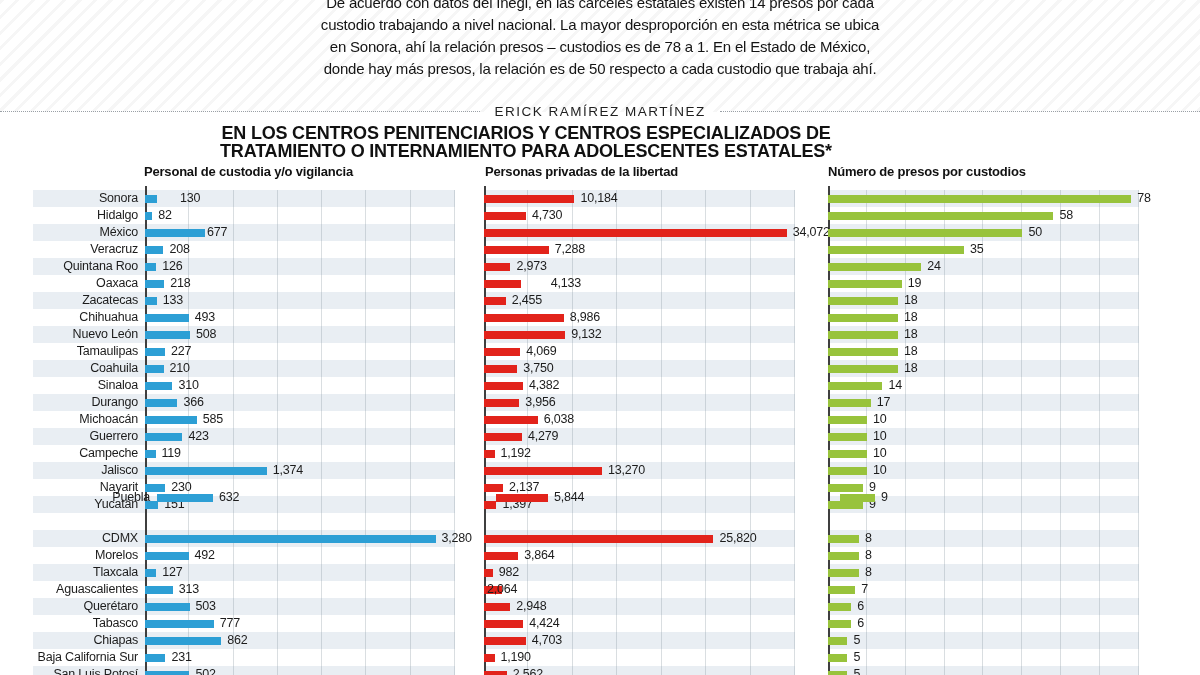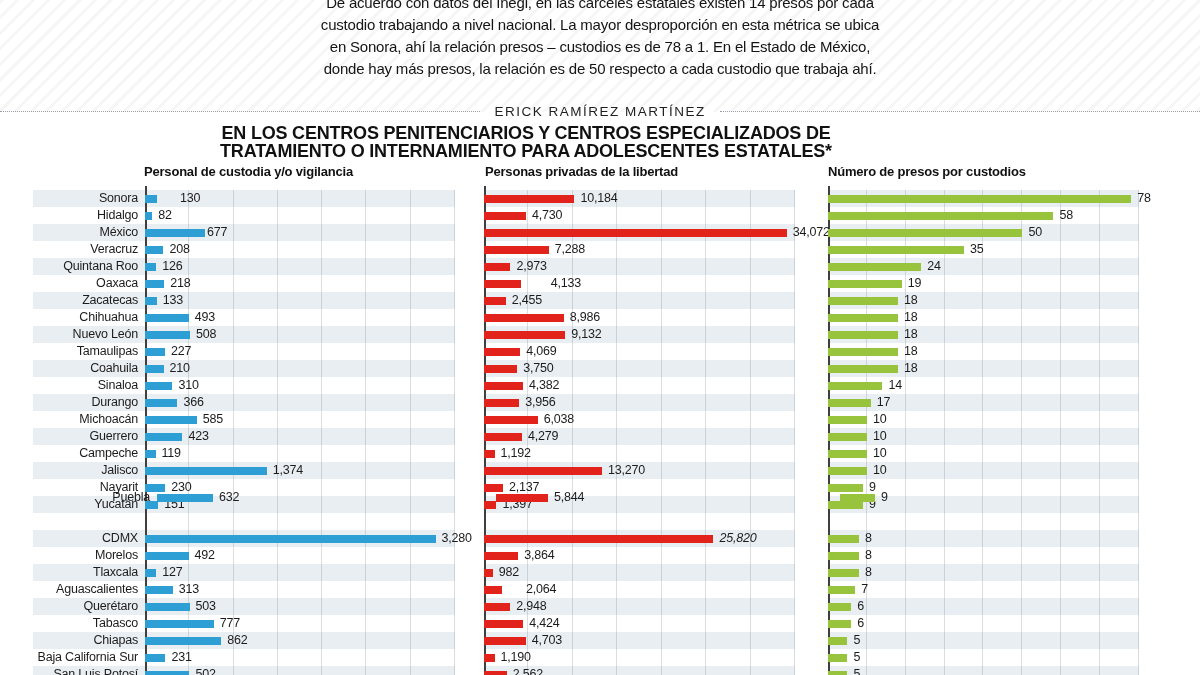--- a/index.html
+++ b/index.html
@@ -253,21 +253,21 @@
         <div class="bar" style="left: 484px; width: 51.9281px; background: rgb(226, 35, 27);"></div>
         <div class="val" style="left: 541.928px;">5,844</div>
         <div class="bar" style="left: 828px; width: 34.9875px; background: rgb(152, 195, 60);"></div>
         <div class="val" style="left: 868.987px;">9</div>
       </div>
       <div class="row" style="top: 530px;">
         <div class="state-label">CDMX</div>
         <div class="bar" style="left: 145px; width: 290.514px; background: rgb(45, 159, 213);"></div>
         <div class="val" style="left: 441.514px;">3,280</div>
         <div class="bar" style="left: 484px; width: 229.429px; background: rgb(226, 35, 27);"></div>
-        <div class="val" style="left: 719.429px; font-style: italic;">25,820</div>
+        <div class="val" style="left: 719.429px;">25,820</div>
         <div class="bar" style="left: 828px; width: 31.1px; background: rgb(152, 195, 60);"></div>
         <div class="val" style="left: 865.1px;">8</div>
       </div>
       <div class="row" style="top: 547px;">
         <div class="state-label">Morelos</div>
         <div class="bar" style="left: 145px; width: 43.5771px; background: rgb(45, 159, 213);"></div>
         <div class="val" style="left: 194.577px;">492</div>
         <div class="bar" style="left: 484px; width: 34.3344px; background: rgb(226, 35, 27);"></div>
         <div class="val" style="left: 524.334px;">3,864</div>
         <div class="bar" style="left: 828px; width: 31.1px; background: rgb(152, 195, 60);"></div>
@@ -280,21 +280,21 @@
         <div class="bar" style="left: 484px; width: 8.72577px; background: rgb(226, 35, 27);"></div>
         <div class="val" style="left: 498.726px;">982</div>
         <div class="bar" style="left: 828px; width: 31.1px; background: rgb(152, 195, 60);"></div>
         <div class="val" style="left: 865.1px;">8</div>
       </div>
       <div class="row" style="top: 581px;">
         <div class="state-label">Aguascalientes</div>
         <div class="bar" style="left: 145px; width: 27.7229px; background: rgb(45, 159, 213);"></div>
         <div class="val" style="left: 178.723px;">313</div>
         <div class="bar" style="left: 484px; width: 18.3401px; background: rgb(226, 35, 27);"></div>
-        <div class="val" style="left: 526px; text-align: center;">2,064</div>
+        <div class="val" style="left: 487px; text-align: center;">2,064</div>
         <div class="bar" style="left: 828px; width: 27.2125px; background: rgb(152, 195, 60);"></div>
         <div class="val" style="left: 861.212px;">7</div>
       </div>
       <div class="row" style="top: 598px;">
         <div class="state-label">Querétaro</div>
         <div class="bar" style="left: 145px; width: 44.5514px; background: rgb(45, 159, 213);"></div>
         <div class="val" style="left: 195.551px;">503</div>
         <div class="bar" style="left: 484px; width: 26.1951px; background: rgb(226, 35, 27);"></div>
         <div class="val" style="left: 516.195px;">2,948</div>
         <div class="bar" style="left: 828px; width: 23.325px; background: rgb(152, 195, 60);"></div>

